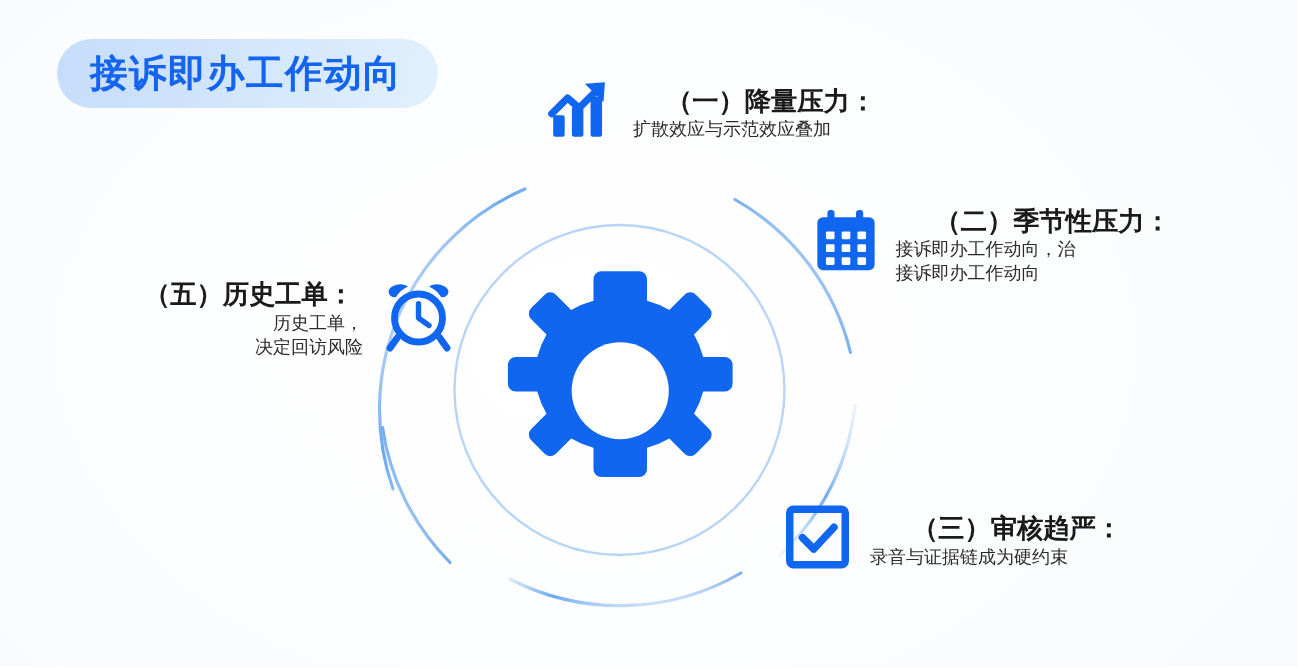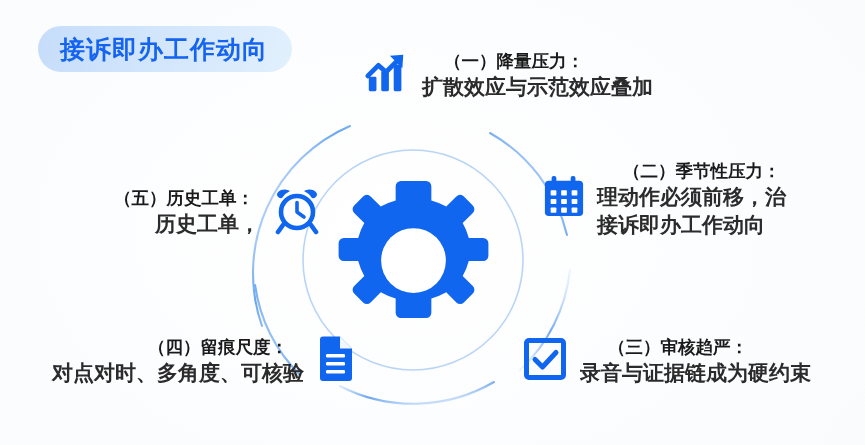--- a/index.html
+++ b/index.html
@@ -80,40 +80,40 @@
     justify-content: center;
   }
   .item .head {
     font-size: 17.5px;
     font-weight: bold;
     color: #1a1a1a;
     line-height: 1.32;
     white-space: nowrap;
   }
   .item .body-line {
-    font-size: 21px;
-    font-weight: bold;
+    font-size: 12px;
+    font-weight: normal;
     color: #2b2b2b;
     line-height: 1.32;
     white-space: nowrap;
   }
 
   
   #item-1 {
     left: 364px;
     top: 50px;
   }
   #item-1 .icon { margin-right: 12px; }
   #item-1 .txt { align-items: flex-start; }
   #item-1 .head { margin-left: 22px; }
 
   
   #item-2 {
     left: 543px;
-    top: 160px;
+    top: 136px;
   }
   #item-2 .icon { margin-right: 12px; }
   #item-2 .txt { align-items: flex-start; }
   #item-2 .head { margin-left: 26px; }
 
   
   #item-3 {
     left: 523px;
     top: 336px;
   }
@@ -124,21 +124,21 @@
   
   #item-4 {
     left: 52px;
     top: 336px;
   }
   #item-4 .txt { align-items: flex-end; margin-right: 13px; }
   #item-4 .head { margin-right: 16px; }
 
   
   #item-5 {
-    left: 114px;
+    left: 96px;
     top: 185px;
   }
   #item-5 .txt { align-items: flex-end; margin-right: 12px; }
   #item-5 .head { margin-right: 6px; }
 </style>
 </head>
 <body>
 
 <div id="stage">
 
@@ -225,61 +225,44 @@
           <rect x="19" y="25" width="6" height="5.4" rx="0.8"></rect>
           <rect x="30" y="25" width="6" height="5.4" rx="0.8"></rect>
           <rect x="8" y="34" width="6" height="5.4" rx="0.8"></rect>
           <rect x="19" y="34" width="6" height="5.4" rx="0.8"></rect>
           <rect x="30" y="34" width="6" height="5.4" rx="0.8"></rect>
         </g>
       </svg>
     </span>
     <span class="txt">
       <span class="head">（二）季节性压力：</span>
-      <span class="body-line">理动作必须前移，治</span>
+      <span class="body-line">接诉即办工作动向，治</span>
       <span class="body-line">接诉即办工作动向</span>
     </span>
   </div>
 
   <div class="item" id="item-3">
     <span class="icon">
       <svg width="44" height="44" viewBox="0 0 44 44" xmlns="http://www.w3.org/2000/svg">
         <rect x="3.5" y="3.5" width="37" height="37" rx="2.5" fill="none" stroke="#1066ee" stroke-width="5"></rect>
         <path d="M12 22.5 L19.5 30 L33 15.5" fill="none" stroke="#1066ee" stroke-width="5" stroke-linecap="round" stroke-linejoin="round"></path>
       </svg>
     </span>
     <span class="txt">
       <span class="head">（三）审核趋严：</span>
       <span class="body-line">录音与证据链成为硬约束</span>
     </span>
   </div>
 
-  <div class="item" id="item-4">
-    <span class="txt">
-      <span class="head">（四）留痕尺度：</span>
-      <span class="body-line">对点对时、多角度、可核验</span>
-    </span>
-    <span class="icon">
-      <svg width="38" height="46" viewBox="0 0 38 46" xmlns="http://www.w3.org/2000/svg">
-        <path d="M3 3.5 a3 3 0 0 1 3 -3 l17 0 l12 12 l0 29.5 a3 3 0 0 1 -3 3
-                 l-26 0 a3 3 0 0 1 -3 -3 z" fill="#1066ee"></path>
-        <path d="M23 0.5 L23 12.5 L35 12.5 Z" fill="#ffffff" opacity="0.95"></path>
-        <g fill="#ffffff">
-          <rect x="9" y="18" width="19" height="3.6" rx="1.3"></rect>
-          <rect x="9" y="26" width="19" height="3.6" rx="1.3"></rect>
-          <rect x="9" y="34" width="19" height="3.6" rx="1.3"></rect>
-        </g>
-      </svg>
-    </span>
-  </div>
 
   <div class="item" id="item-5">
     <span class="txt">
       <span class="head">（五）历史工单：</span>
       <span class="body-line">历史工单，</span>
+      <span class="body-line">决定回访风险</span>
     </span>
     <span class="icon">
       <svg width="50" height="50" viewBox="0 0 50 50" xmlns="http://www.w3.org/2000/svg">
         <path d="M5 9 a8 6 0 0 1 13 -3 a18 18 0 0 0 -8 7 a4 4 0 0 1 -5 -4 z" fill="#1066ee"></path>
         <path d="M45 9 a8 6 0 0 0 -13 -3 a18 18 0 0 1 8 7 a4 4 0 0 0 5 -4 z" fill="#1066ee"></path>
         <circle cx="25" cy="27" r="16" fill="none" stroke="#1066ee" stroke-width="4.6"></circle>
         <path d="M25 17.5 L25 27 L32 32" fill="none" stroke="#1066ee" stroke-width="3.6" stroke-linecap="round" stroke-linejoin="round"></path>
         <path d="M11 40 L6 47" stroke="#1066ee" stroke-width="4.6" stroke-linecap="round"></path>
         <path d="M39 40 L44 47" stroke="#1066ee" stroke-width="4.6" stroke-linecap="round"></path>
       </svg>

